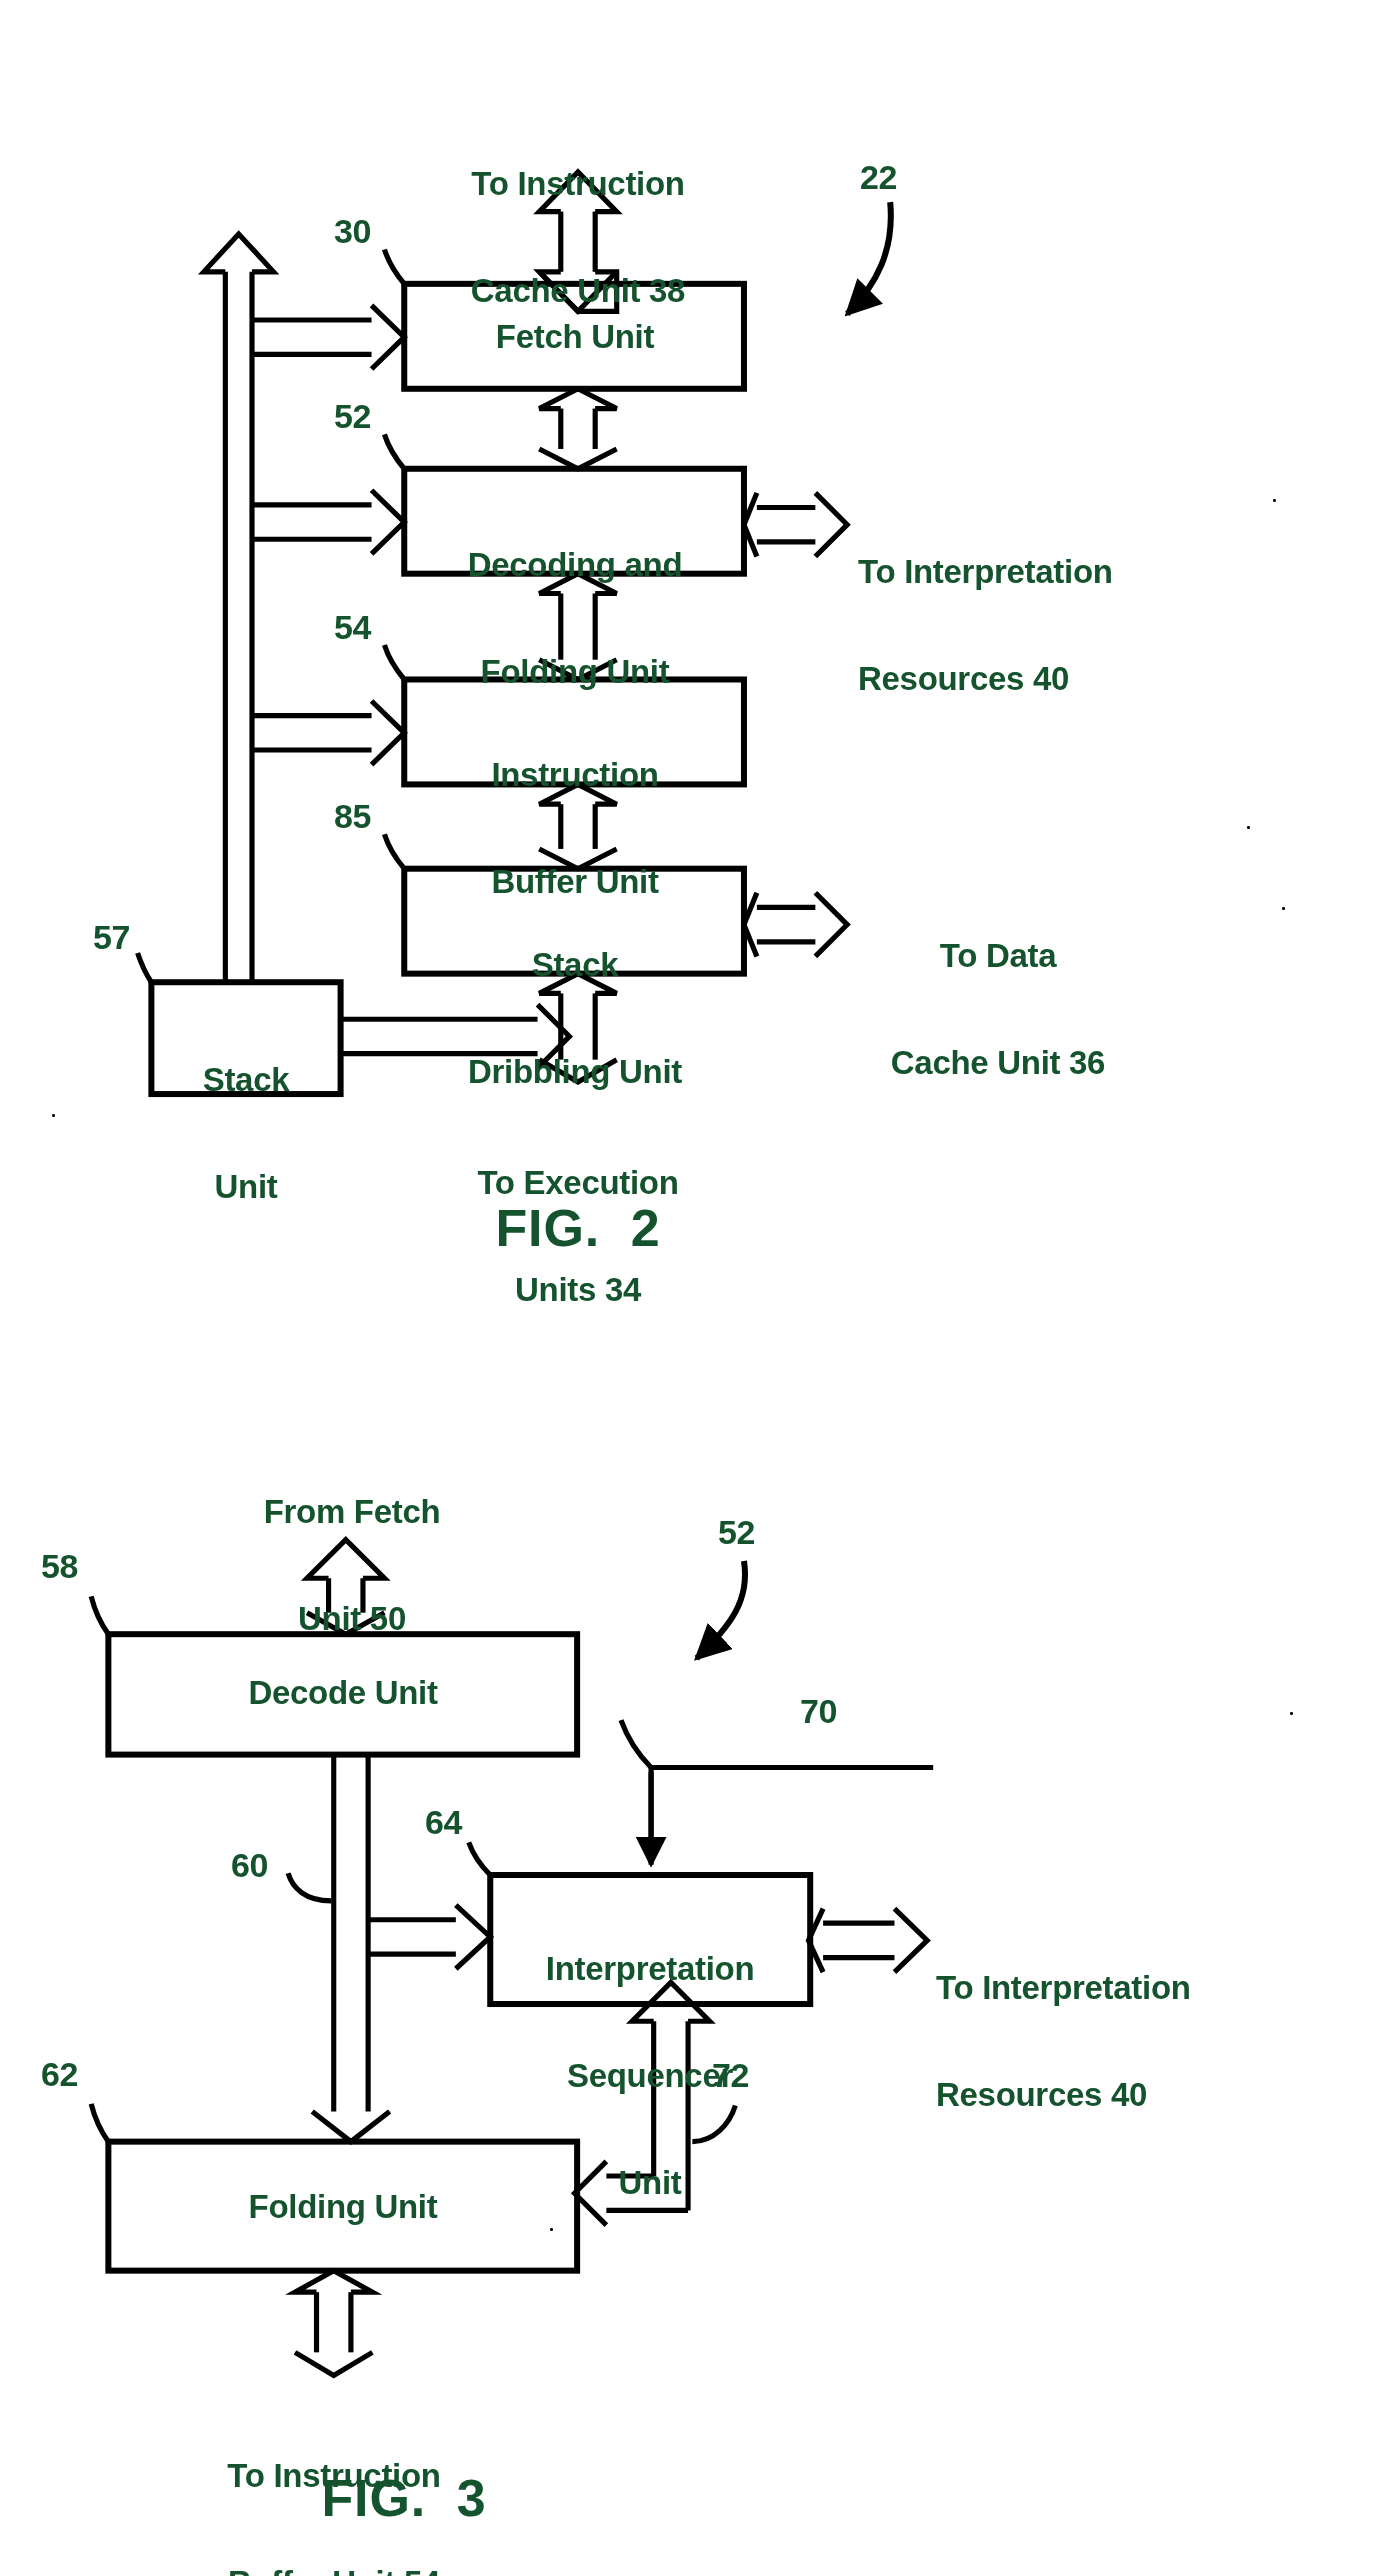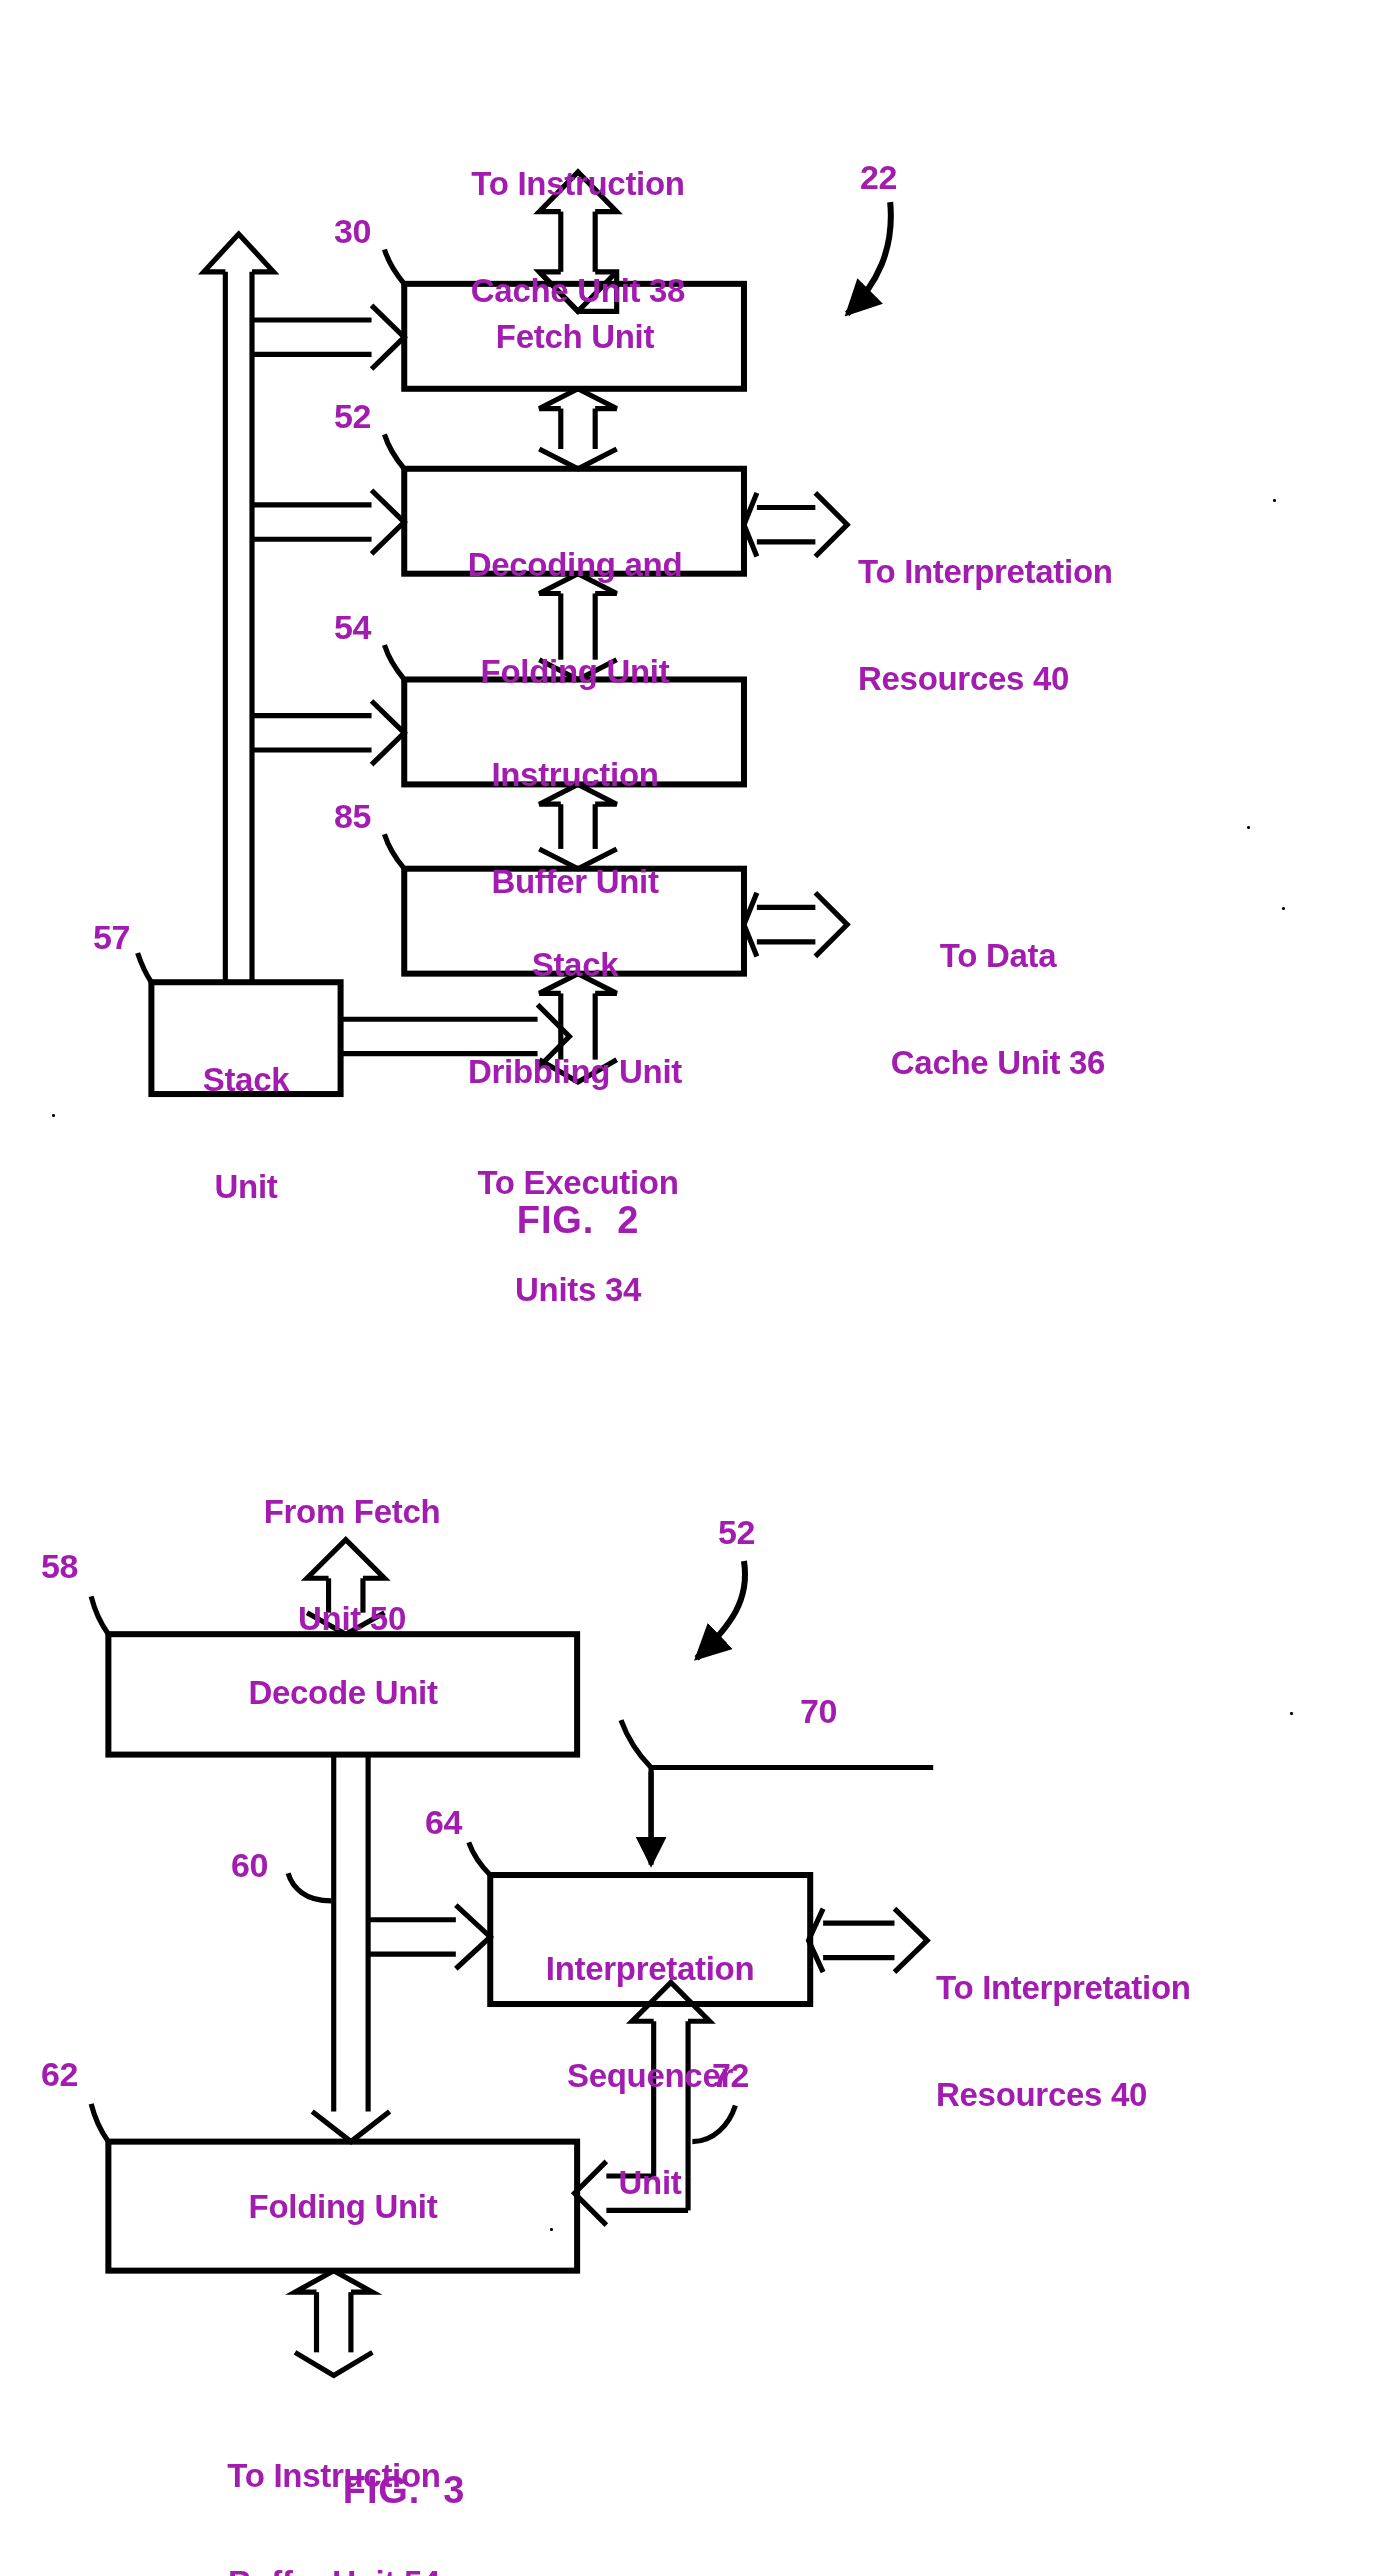--- a/index.html
+++ b/index.html
@@ -25,31 +25,31 @@
     position: absolute;
     left: 0;
     top: 0;
     width: 1377px;
     height: 2576px;
   }
   .lbl {
     position: absolute;
     font-family: "Liberation Sans", sans-serif;
     font-weight: 700;
-    color: #a21caf;
+    color: #14532d;
     line-height: 1.08;
     white-space: pre;
     letter-spacing: -0.3px;
   }
   .lbl.center { text-align: center; transform: translateX(-50%); }
   .lbl.left   { text-align: left; }
   .t-block   { font-size: 33px; }
   .t-extern  { font-size: 33px; }
   .t-ref     { font-size: 34px; }
-  .t-fig     { font-size: 38px; letter-spacing: 0.9px; }
+  .t-fig     { font-size: 52px; letter-spacing: 0.9px; }
   .speck { position:absolute; background:#000; width:2.6px; height:2.6px; border-radius:50%; }
 </style>
 </head>
 <body>
 
 <div id="sheet">
 
   <svg class="figure-canvas" viewBox="0 0 1601 2995" xmlns="http://www.w3.org/2000/svg">
     <defs>
       <marker id="solidArrow" viewBox="0 0 10 10" refX="9" refY="5" markerWidth="6" markerHeight="6" orient="auto-start-reverse">

